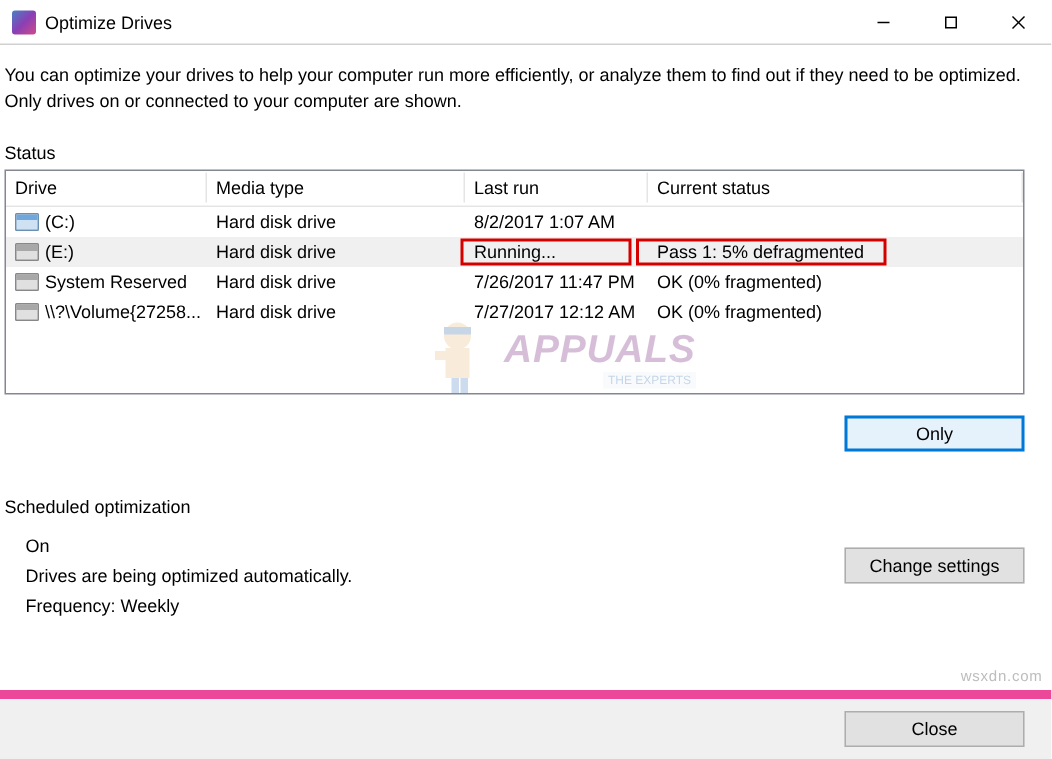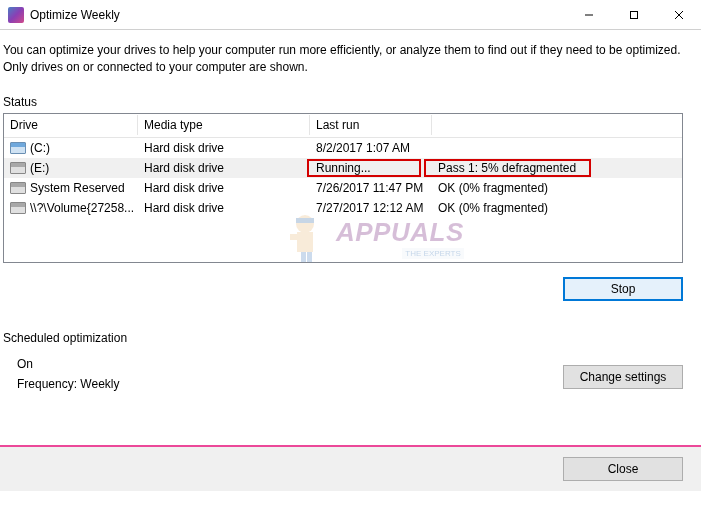--- a/index.html
+++ b/index.html
@@ -156,26 +156,26 @@
       font-size: 12px;
       margin-bottom: 6px;
     }
     .sched-btn-wrap {
       position: absolute;
       right: 0;
       top: 16px;
     }
     .bottom-bar {
       position: absolute;
-      bottom: 15px;
+      bottom: 0;
       left: 0;
       right: 0;
       height: 46px;
       background: #f0f0f0;
-      border-top: 2px solid #ec4899;
+      border-top: 6px solid #ec4899;
       display: flex;
       justify-content: flex-end;
       align-items: center;
       padding: 0 18px;
     }
     .watermark-url {
       position: absolute;
       bottom: 49px;
       right: 6px;
       font-size: 10px;
@@ -214,21 +214,21 @@
       background: rgba(47,109,176,0.12);
       padding: 1px 3px;
       align-self: flex-end;
     }
   </style>
 </head>
 <body>
 
 <div class="titlebar">
   <div class="titlebar-icon"></div>
-  <div class="titlebar-title">Optimize Weekly</div>
+  <div class="titlebar-title">Optimize Drives</div>
   <div class="titlebar-controls">
     <div class="titlebar-btn">
       <svg width="10" height="10" viewBox="0 0 10 10">
           <line x1="1" y1="5" x2="9" y2="5" stroke="#000" stroke-width="1"></line>
         </svg>
     </div>
     <div class="titlebar-btn">
       <svg width="10" height="10" viewBox="0 0 10 10">
           <rect x="1.5" y="1.5" width="7" height="7" fill="none" stroke="#000" stroke-width="1"></rect>
         </svg>
@@ -245,20 +245,21 @@
 <div class="content">
   <p class="description">You can optimize your drives to help your computer run more efficiently, or analyze them to find out if they need to be optimized. Only drives on or connected to your computer are shown.</p>
 
   <div class="section-label">Status</div>
 
   <div class="drive-table">
     <div class="table-header">
       <div class="th col-drive">Drive</div>
       <div class="th col-media">Media type</div>
       <div class="th col-lastrun">Last run</div>
+      <div class="th col-status">Current status</div>
     </div>
     <div class="table-body" id="table-body">
         <div class="row">
           <div class="td col-drive">
             <span class="drive-icon os"></span>
             <span>(C:)</span>
           </div>
           <div class="td col-media">Hard disk drive</div>
           <div class="td col-lastrun">8/2/2017 1:07 AM</div>
         </div>
@@ -288,27 +289,28 @@
           <div class="td col-media">Hard disk drive</div>
           <div class="td col-lastrun">7/27/2017 12:12 AM</div>
           <div class="td col-status">OK (0% fragmented)</div>
         </div>
       </div>
     <div class="highlight-box hl1"></div>
     <div class="highlight-box hl2"></div>
   </div>
 
   <div class="button-row">
-    <button class="btn focused">Stop</button>
+    <button class="btn focused">Only</button>
   </div>
 
   <div class="sched-section">
     <div class="section-label">Scheduled optimization</div>
     <div class="sched-body">
       <div class="sched-on">On</div>
+      <div class="sched-text">Drives are being optimized automatically.</div>
       <div class="sched-text">Frequency: Weekly</div>
       <div class="sched-btn-wrap">
         <button class="btn">Change settings</button>
       </div>
     </div>
   </div>
 </div>
 
 <div class="watermark-logo">
   <div class="wm-figure">

